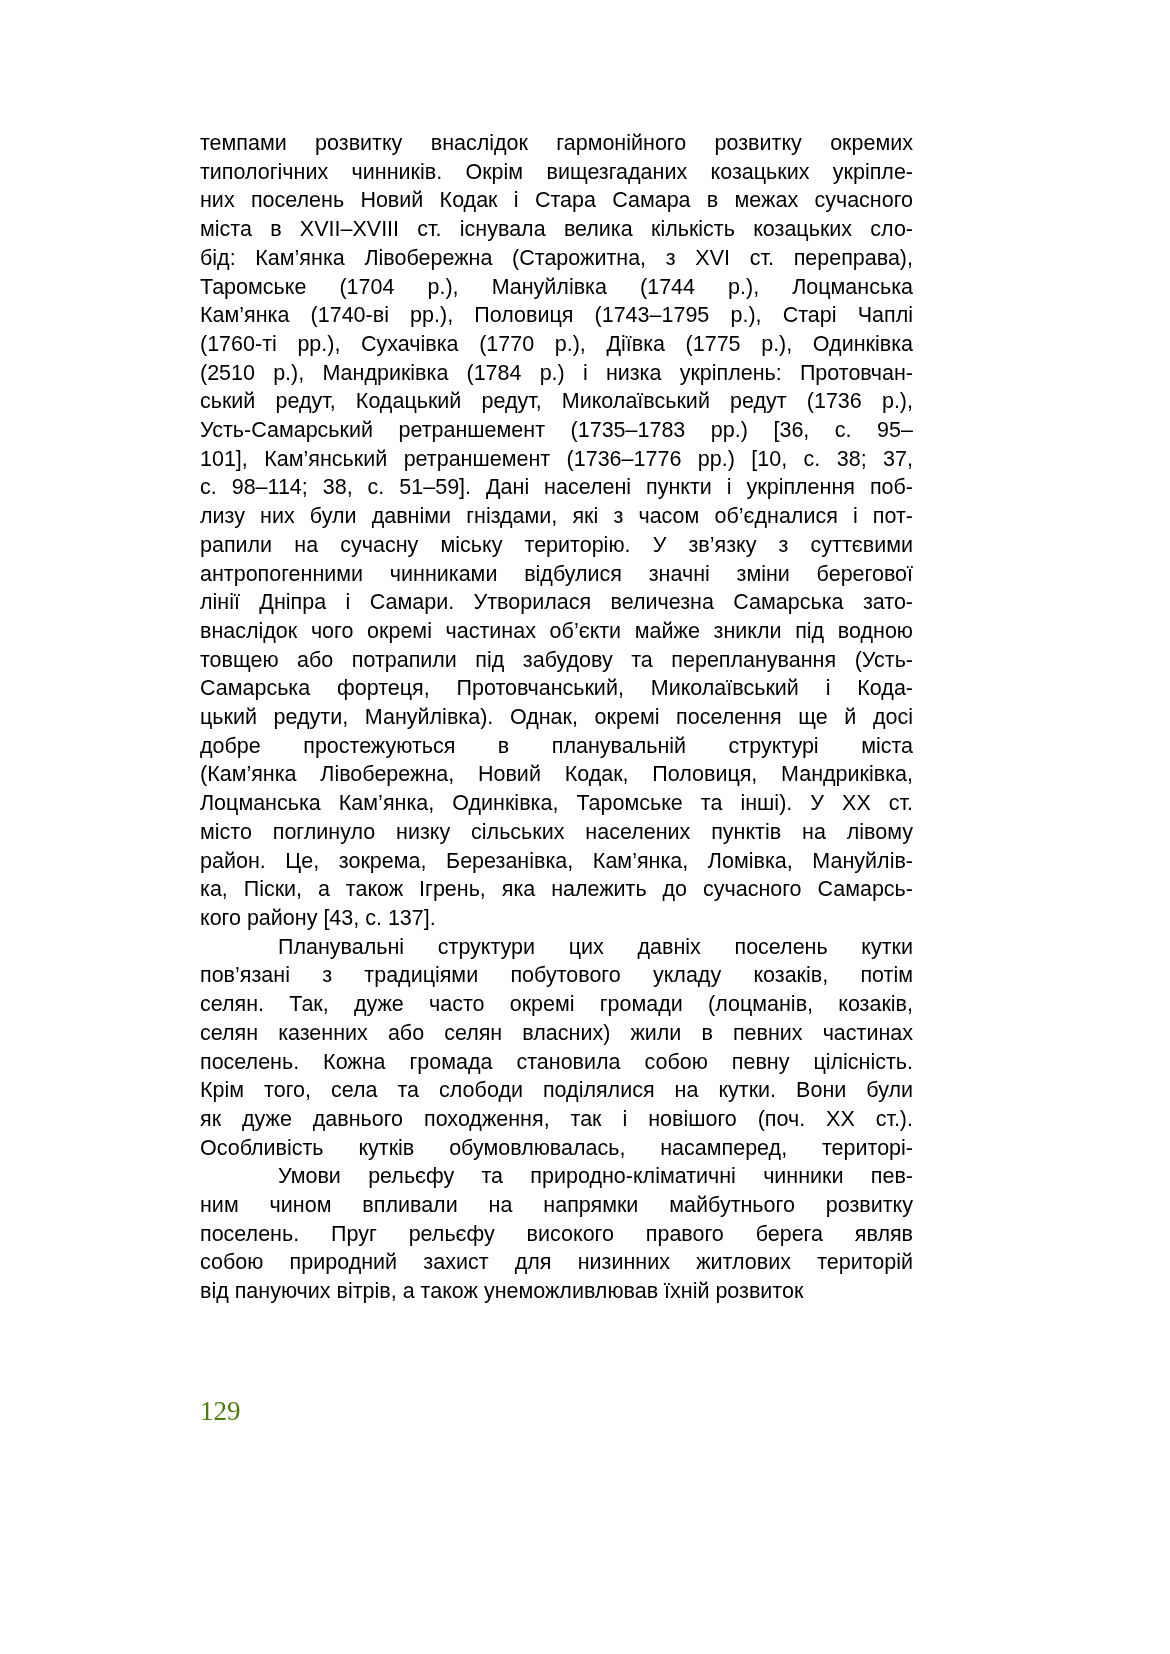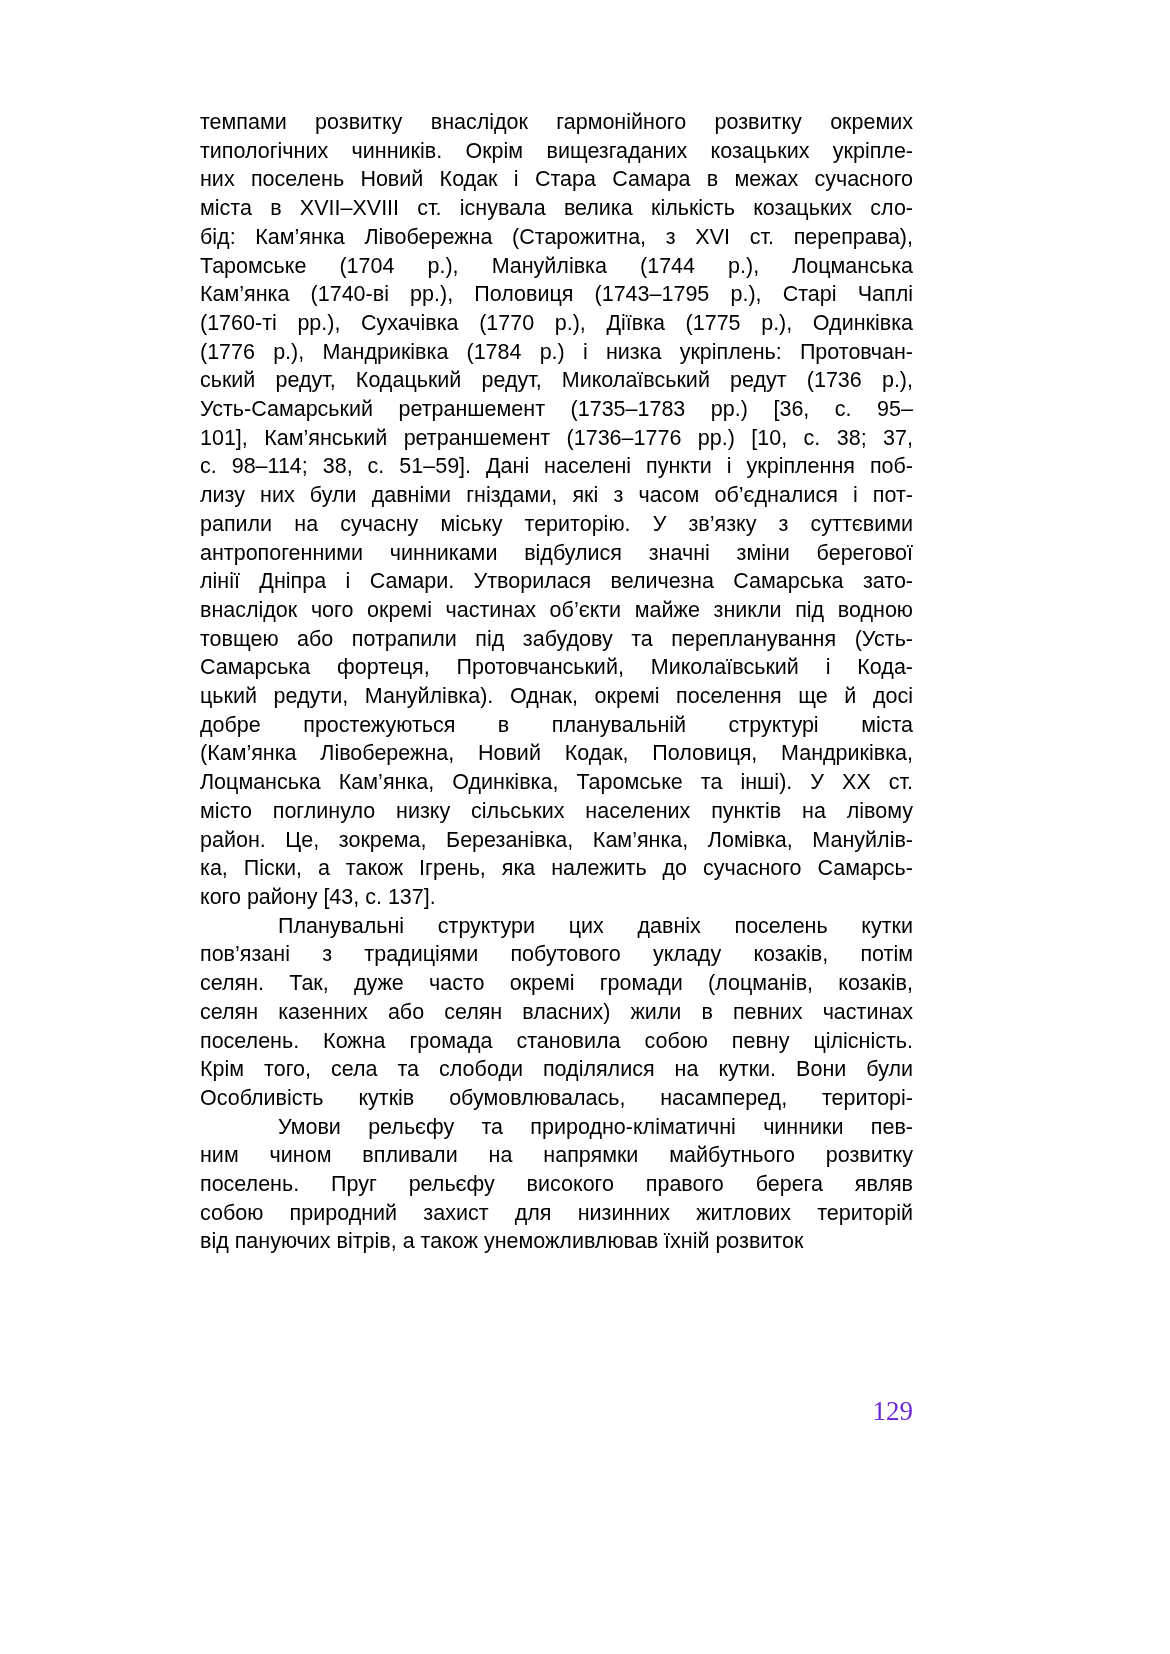--- a/index.html
+++ b/index.html
@@ -15,21 +15,21 @@
     font-family: "Liberation Sans", sans-serif;
   }
   .page {
     position: absolute;
     inset: 0;
     background: #ffffff;
   }
   .text-block {
     position: absolute;
     left: 200px;
-    top: 108px;
+    top: 129px;
     width: 713px;
     font-size: 21.5px;
     line-height: 28.7px;
     color: #000000;
   }
   .para {
     margin: 0;
     padding: 0;
   }
   .line {
@@ -41,41 +41,41 @@
     text-align-last: left;
   }
   .para.indent .line:first-child {
     text-indent: 78px;
   }
   .page-number {
     position: absolute;
     left: 200px;
     top: 1396px;
     width: 713px;
-    text-align: right;
+    text-align: left;
     font-family: "Liberation Serif", serif;
     font-size: 27px;
-    color: #6d28d9;
+    color: #4d7c0f;
   }
 </style>
 </head>
 <body>
 
 <div class="page">
   <main class="text-block">
       <div class="para">
         <div class="line">темпами розвитку внаслідок гармонійного розвитку окремих</div>
         <div class="line">типологічних чинників. Окрім вищезгаданих козацьких укріпле-</div>
         <div class="line">них поселень Новий Кодак і Стара Самара в межах сучасного</div>
         <div class="line">міста в XVII–XVIII ст. існувала велика кількість козацьких сло-</div>
         <div class="line">бід: Кам’янка Лівобережна (Старожитна, з XVI ст. переправа),</div>
         <div class="line">Таромське (1704 р.), Мануйлівка (1744 р.), Лоцманська</div>
         <div class="line">Кам’янка (1740-ві рр.), Половиця (1743–1795 р.), Старі Чаплі</div>
         <div class="line">(1760-ті рр.), Сухачівка (1770 р.), Діївка (1775 р.), Одинківка</div>
-        <div class="line">(1776 р.), Мандриківка (1784 р.) і низка укріплень: Протовчан-</div>
+        <div class="line">(2510 р.), Мандриківка (1784 р.) і низка укріплень: Протовчан-</div>
         <div class="line">ський редут, Кодацький редут, Миколаївський редут (1736 р.),</div>
         <div class="line">Усть-Самарський ретраншемент (1735–1783 рр.) [36, с. 95–</div>
         <div class="line">101], Кам’янський ретраншемент (1736–1776 рр.) [10, с. 38; 37,</div>
         <div class="line">с. 98–114; 38, с. 51–59]. Дані населені пункти і укріплення поб-</div>
         <div class="line">лизу них були давніми гніздами, які з часом об’єдналися і пот-</div>
         <div class="line">рапили на сучасну міську територію. У зв’язку з суттєвими</div>
         <div class="line">антропогенними чинниками відбулися значні зміни берегової</div>
         <div class="line">лінії Дніпра і Самари. Утворилася величезна Самарська зато-</div>
         <div class="line">внаслідок чого окремі частинах об’єкти майже зникли під водною</div>
         <div class="line">товщею або потрапили під забудову та перепланування (Усть-</div>
@@ -89,20 +89,21 @@
         <div class="line">ка, Піски, а також Ігрень, яка належить до сучасного Самарсь-</div>
         <div class="line last">кого району [43, с. 137].</div>
       </div>
       <div class="para indent">
         <div class="line">Планувальні структури цих давніх поселень кутки</div>
         <div class="line">пов’язані з традиціями побутового укладу козаків, потім</div>
         <div class="line">селян. Так, дуже часто окремі громади (лоцманів, козаків,</div>
         <div class="line">селян казенних або селян власних) жили в певних частинах</div>
         <div class="line">поселень. Кожна громада становила собою певну цілісність.</div>
         <div class="line">Крім того, села та слободи поділялися на кутки. Вони були</div>
+        <div class="line">як дуже давнього походження, так і новішого (поч. XX ст.).</div>
         <div class="line">Особливість кутків обумовлювалась, насамперед, територі-</div>
       </div>
       <div class="para indent">
         <div class="line">Умови рельєфу та природно-кліматичні чинники пев-</div>
         <div class="line">ним чином впливали на напрямки майбутнього розвитку</div>
         <div class="line">поселень. Пруг рельєфу високого правого берега являв</div>
         <div class="line">собою природний захист для низинних житлових територій</div>
         <div class="line last">від пануючих вітрів, а також унеможливлював їхній розвиток</div>
       </div>
     </main>

